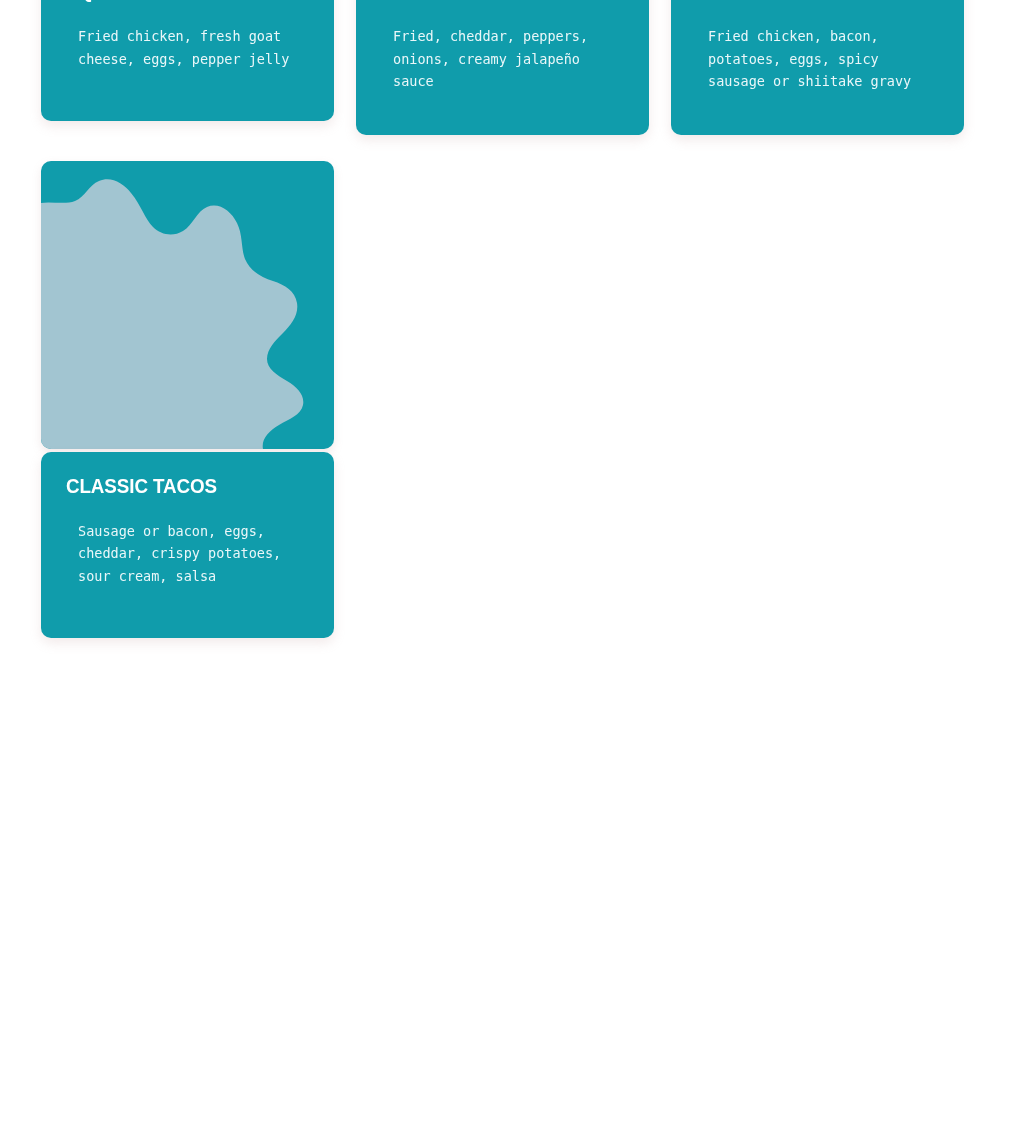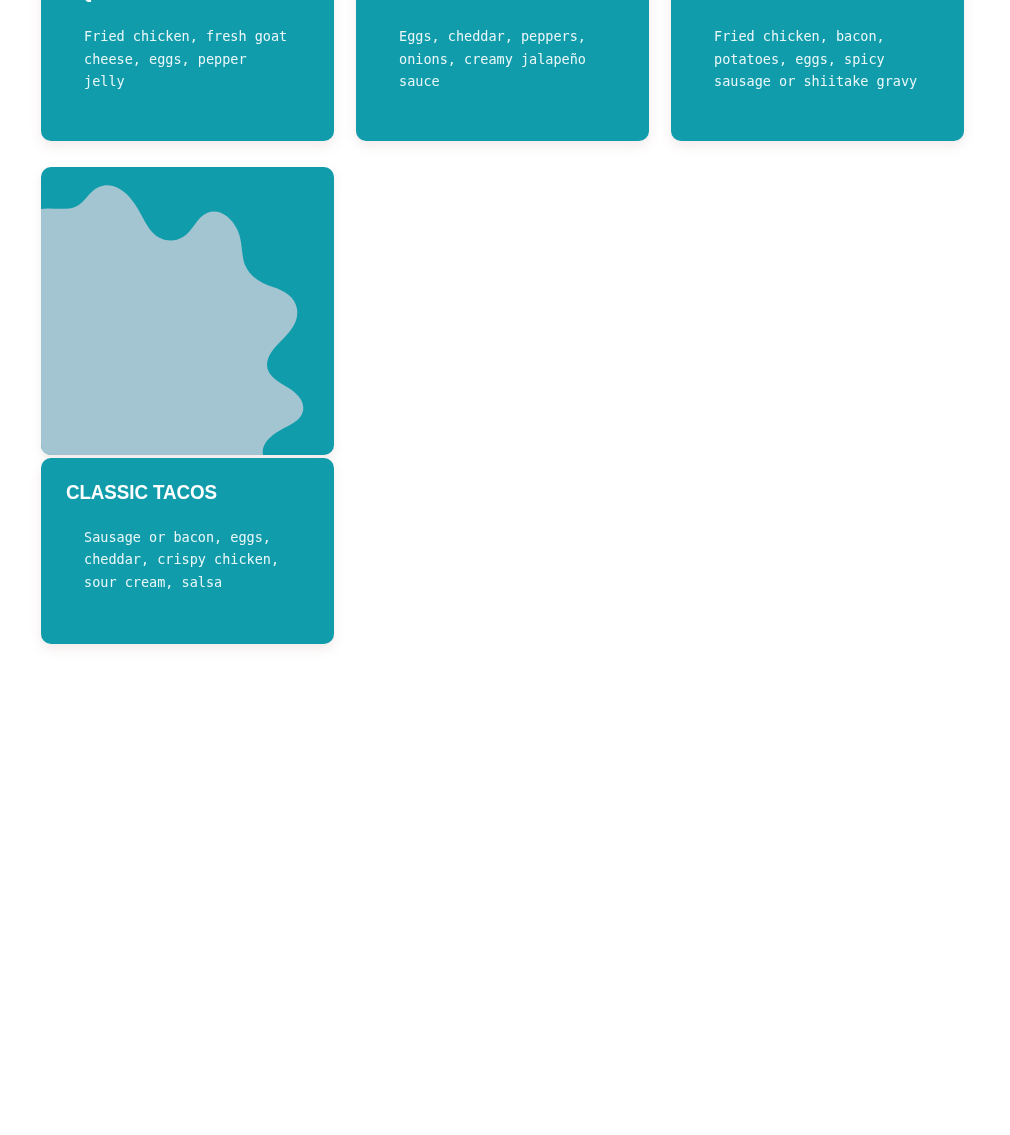--- a/index.html
+++ b/index.html
@@ -86,21 +86,21 @@
     line-height: 1.05;
     letter-spacing: -0.1px;
     color: #ffffff;
     text-transform: uppercase;
     transform: scaleX(0.94);
     transform-origin: left center;
     white-space: nowrap;
   }
 
   .card-desc {
-    margin: 18px;
+    margin: 12px;
     font-family: "DejaVu Sans Mono", "Liberation Mono", monospace;
     font-size: 13.5px;
     line-height: 22.6px;
     color: #eaf7f9;
     letter-spacing: 0px;
     max-width: 248px;
   }
 </style>
 </head>
 <body>
@@ -112,21 +112,21 @@
     <div class="card">
       <div class="card-body short">
         <h3 class="card-title">SQUAWKING GOAT TACO</h3>
         <p class="card-desc">Fried chicken, fresh goat cheese, eggs, pepper jelly</p>
       </div>
     </div>
 
     <div class="card">
       <div class="card-body short">
         <h3 class="card-title">STEAK TACO</h3>
-        <p class="card-desc">Eggs, cheddar, peppers, onions, creamy jalapeño sauce</p>
+        <p class="card-desc">Fried, cheddar, peppers, onions, creamy jalapeño sauce</p>
       </div>
     </div>
 
     <div class="card">
       <div class="card-body short">
         <h3 class="card-title">FIVE &amp; DIME TACO</h3>
         <p class="card-desc">Fried chicken, bacon, potatoes, eggs, spicy sausage or shiitake gravy</p>
       </div>
     </div>
 
@@ -152,19 +152,19 @@
             C 226 208 236 214 246 220
             C 256 226 264 234 262 244
             C 260 254 248 258 238 264
             C 228 270 220 278 222 288
             Z"></path>
         </svg>
       </div>
 
       <div class="card-body tall">
         <h3 class="card-title">CLASSIC TACOS</h3>
-        <p class="card-desc">Sausage or bacon, eggs, cheddar, crispy chicken, sour cream, salsa</p>
+        <p class="card-desc">Sausage or bacon, eggs, cheddar, crispy potatoes, sour cream, salsa</p>
       </div>
 
     </div>
 
   </div>
 </div>
 
 </body></html>

